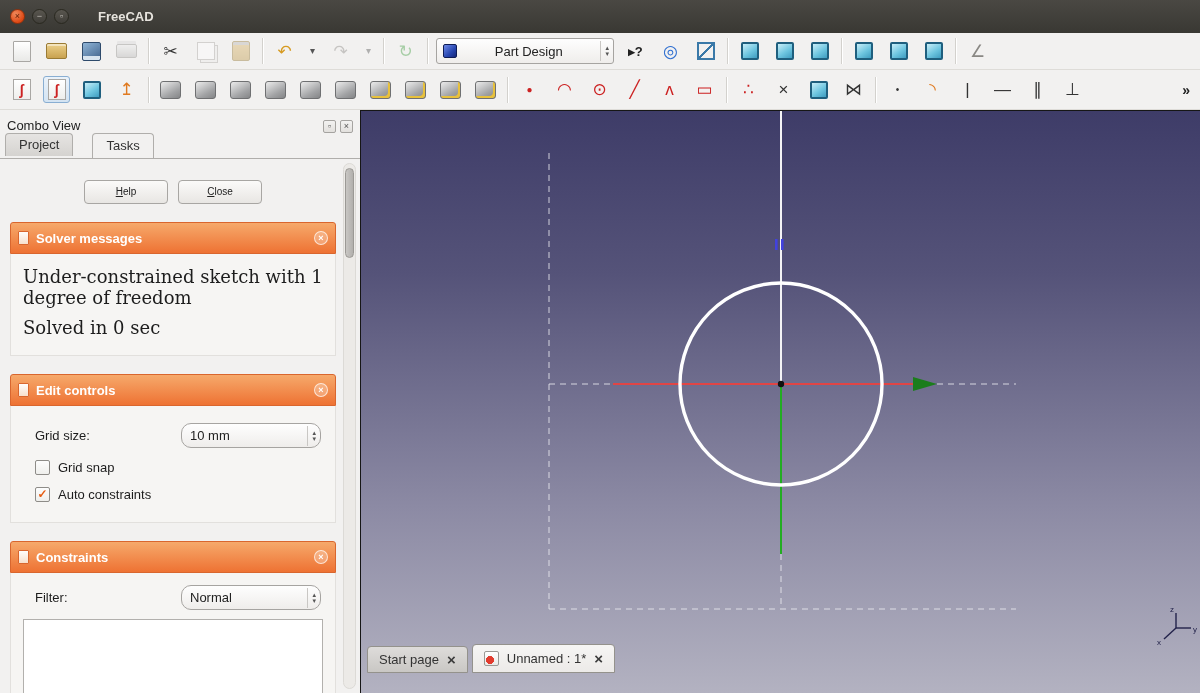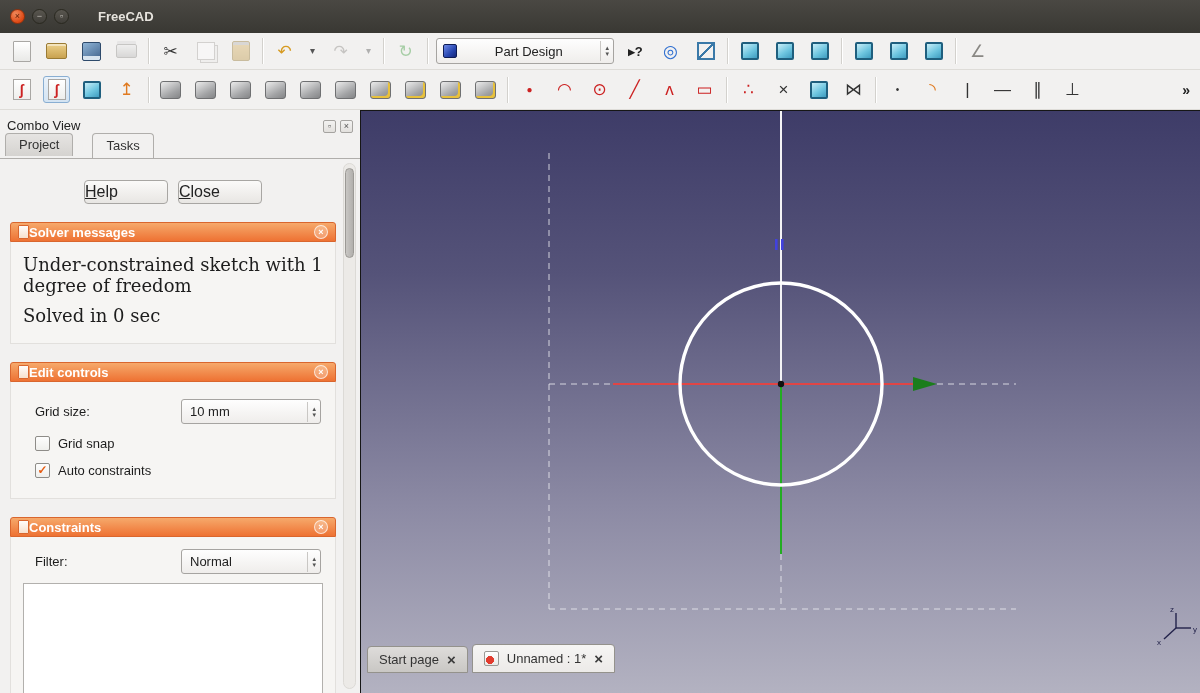--- a/index.html
+++ b/index.html
@@ -61,39 +61,39 @@
   .dock-tabs{height:25px;display:flex;align-items:flex-start;padding-left:5px;gap:19px;}
   .dtab{height:23px;line-height:21px;padding:0 13px;border:1px solid #b0aeab;border-bottom:none;
     border-radius:4px 4px 0 0;background:linear-gradient(#e6e4e2,#d5d3d0);font-size:13px;color:#333;}
   .dtab.active{background:#f2f1f0;height:25px;line-height:24px;}
   .dock-body{flex:1;position:relative;border-top:1px solid #b0aeab;background:#f2f1f0;padding:0 24px 0 10px;overflow:hidden;}
   .scroll-track{position:absolute;right:4px;top:4px;bottom:4px;width:13px;background:#eceae7;
     border:1px solid #dcdad6;border-radius:7px;}
   .scroll-thumb{position:absolute;left:1px;right:1px;top:4px;height:90px;
     background:linear-gradient(90deg,#c9c7c4,#b1afac);border:1px solid #9b9995;border-radius:6px;}
   .btn-row{display:flex;justify-content:center;gap:10px;margin:21px 0 18px 0;}
-  .pbtn{display:block;width:84px;height:24px;line-height:22px;text-align:left;font-size:16px;color:#222;
+  .pbtn{display:block;width:84px;height:24px;line-height:22px;text-align:center;font-size:10px;color:#222;
     background:linear-gradient(#fbfaf9,#e8e6e3);border:1px solid #a8a6a3;border-radius:4px;}
   .pbtn::first-letter{text-decoration:underline;}
   .section{margin-top:18px;}
-  .sec-header{height:20px;display:flex;align-items:center;padding:0 7px;
+  .sec-header{height:32px;display:flex;align-items:center;gap:7px;padding:0 7px;
     background:linear-gradient(#f6a96b,#ee7233);border:1px solid #d9662e;border-radius:3px 3px 0 0;
     color:#fff;font-weight:bold;font-size:13px;}
   .sec-icon{width:11px;height:14px;background:linear-gradient(#ffffff,#f7ddc8);border-radius:1px;
     box-shadow:inset 0 0 0 1px #d9662e;flex:none;}
   .sec-title{flex:1;}
   .sec-collapse{width:14px;height:14px;border-radius:50%;background:rgba(255,255,255,.25);
     border:1px solid rgba(255,255,255,.7);color:#fff;font-size:9px;line-height:12px;text-align:center;font-weight:bold;}
   .sec-body{background:#f6f5f3;border:1px solid #e2e0dd;border-top:none;padding:8px 10px;}
   .solver-body p{margin:4px 0 9px 2px;font-family:"DejaVu Serif",serif;font-size:18px;color:#1d1d1d;}
   .ctl-row{display:flex;align-items:center;margin:9px 4px 9px 14px;}
   .ctl-row label{font-size:13px;color:#1d1d1d;}
   .ctl-row .combo{margin-left:auto;}
   .combo{width:140px;height:25px;background:linear-gradient(#fefefe,#efedeb);border:1px solid #a6a4a1;
-    border-radius:3px;display:flex;align-items:center;padding:0 4px 0 8px;font-size:13px;color:#222;}
+    border-radius:10px;display:flex;align-items:center;padding:0 4px 0 8px;font-size:13px;color:#222;}
   .combo .combo-value{flex:1;}
   .chk-row{display:flex;gap:8px;margin:12px 4px 12px 14px;}
   .checkbox{width:15px;height:15px;border:1px solid #8e8c88;border-radius:2px;
     background:linear-gradient(#fdfdfd,#efefec);color:#e65c12;font-size:12px;font-weight:bold;
     line-height:13px;text-align:center;flex:none;}
   .chk-row label{font-size:13px;color:#1d1d1d;}
   .listbox{margin:6px 2px 0 2px;height:148px;background:#ffffff;border:1px solid #b2b0ad;}
 
   
   .viewport{position:absolute;left:360px;top:110px;width:840px;height:583px;

